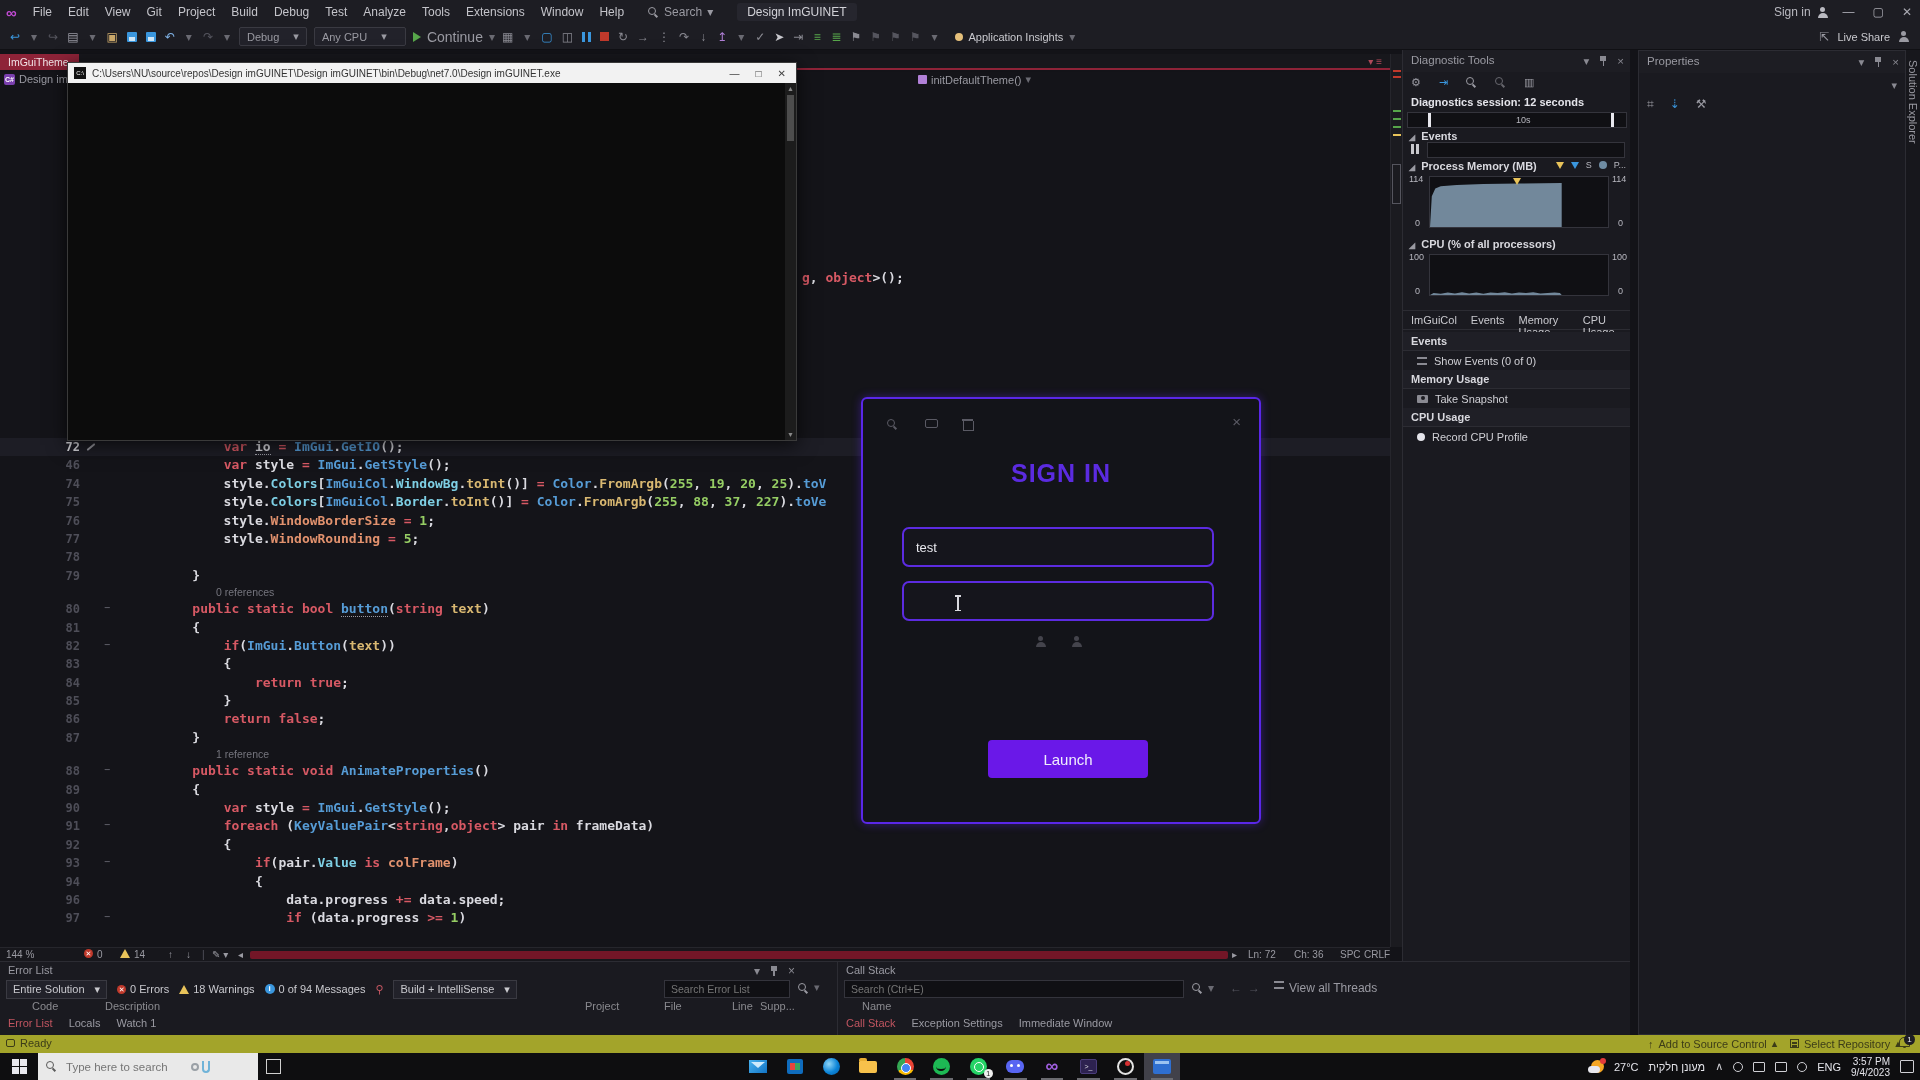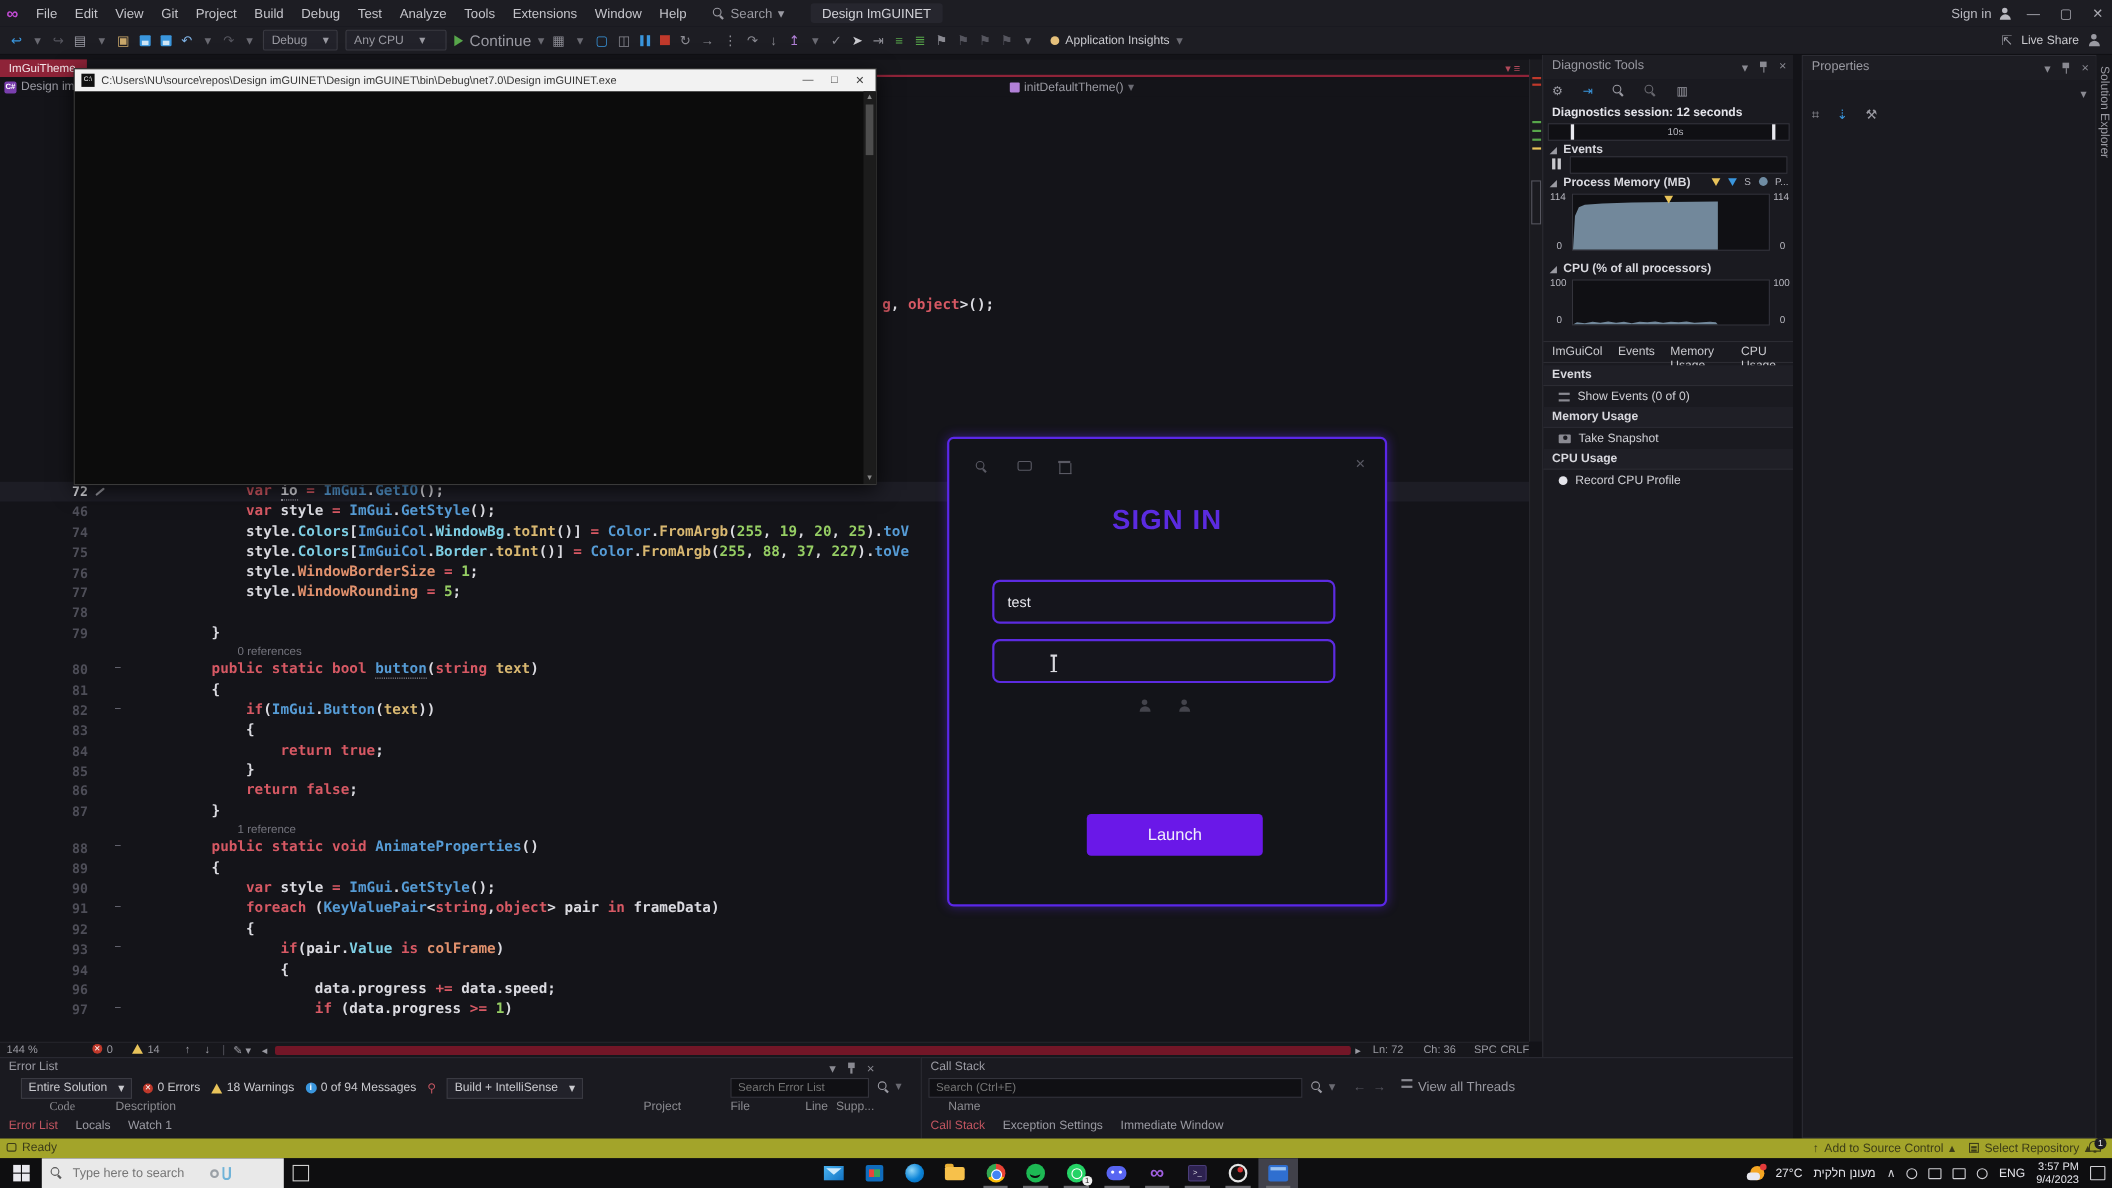--- a/index.html
+++ b/index.html
@@ -155,21 +155,21 @@
   
   .props{left:1638px;top:50px;width:268px;height:985px;background:#1a1a20;border:1px solid #2c2c33;font-size:11px;}
   .props-tools{position:absolute;left:8px;top:46px;display:flex;gap:16px;color:#9a9aa2;font-size:12px;}
   .vstrip{left:1906px;top:50px;width:14px;height:985px;background:#17171c;}
   .vtab{position:absolute;top:10px;left:1px;writing-mode:vertical-rl;color:#9a9aa2;font-size:11px;}
 
   
   .errlist{left:0;top:961px;width:837px;height:74px;background:#1a1a20;border-top:1px solid #2c2c33;}
   .callstack{left:837px;top:961px;width:793px;height:74px;background:#1a1a20;border-top:1px solid #2c2c33;border-left:1px solid #2c2c33;}
   .p-title{position:absolute;left:8px;top:2px;color:#9a9aa2;font-size:11px;}
-  .el-tool{position:absolute;left:0;top:16px;width:100%;height:22px;display:flex;align-items:center;gap:10px;padding-left:19px;color:#c9c9ce;font-size:11px;}
+  .el-tool{position:absolute;left:0;top:16px;width:100%;height:22px;display:flex;align-items:center;gap:10px;padding-left:6px;color:#c9c9ce;font-size:11px;}
   .el-dd{display:flex;align-items:center;gap:10px;background:#22222a;border:1px solid #3a3a42;padding:2px 6px;font-size:11px;color:#c9c9ce;}
   .srch{background:#101014;border:1px solid #34343c;color:#8d6a6e;font-size:10.5px;padding:2px 6px;font-family:"Liberation Sans",sans-serif;outline:none;}
   .col-hdr{position:absolute;top:38px;height:15px;color:#8a8a8f;font-size:11px;}
   .btabs{position:absolute;left:8px;top:55px;display:flex;gap:16px;font-size:11px;color:#9a9aa2;}
   .btab-active{color:#c15560;}
 
   
   .statusbar{left:0;top:1035px;width:1920px;height:18px;background:#a3a42a;color:#3c3c18;font-size:11px;}
   .sb-item{position:absolute;top:2px;display:flex;gap:5px;align-items:center;}
   .ready-ic{width:9px;height:8px;border:1.5px solid #3c3c18;border-radius:2px;}
@@ -626,21 +626,21 @@
       <span style="color:#c15560;">⚲</span>
       <span class="el-dd">
         <span>Build + IntelliSense</span>
         <span>▾</span>
       </span>
       <input class="srch" style="position: absolute; left: 664px; top: 2px; width: 126px;" placeholder="Search Error List">
       <span class="mag" style="position:absolute;left:798px;top:5px;color:#9a9aa2;"></span>
       <span style="position:absolute;left:814px;top:3px;color:#6a6a72;">▾</span>
     </div>
     <div id="el-cols">
-        <span class="col-hdr" style="left: 45px; font-family: Liberation Serif, serif;">Code</span>
+        <span class="col-hdr" style="left: 32px;">Code</span>
         <span class="col-hdr" style="left: 105px;">Description</span>
         <span class="col-hdr" style="left: 585px;">Project</span>
         <span class="col-hdr" style="left: 664px;">File</span>
         <span class="col-hdr" style="left: 732px;">Line</span>
         <span class="col-hdr" style="left: 760px;">Supp...</span>
       </div>
     <div class="btabs" id="el-tabs">
         <span class="btab-active">Error List</span>
         <span>Locals</span>
         <span>Watch 1</span>

